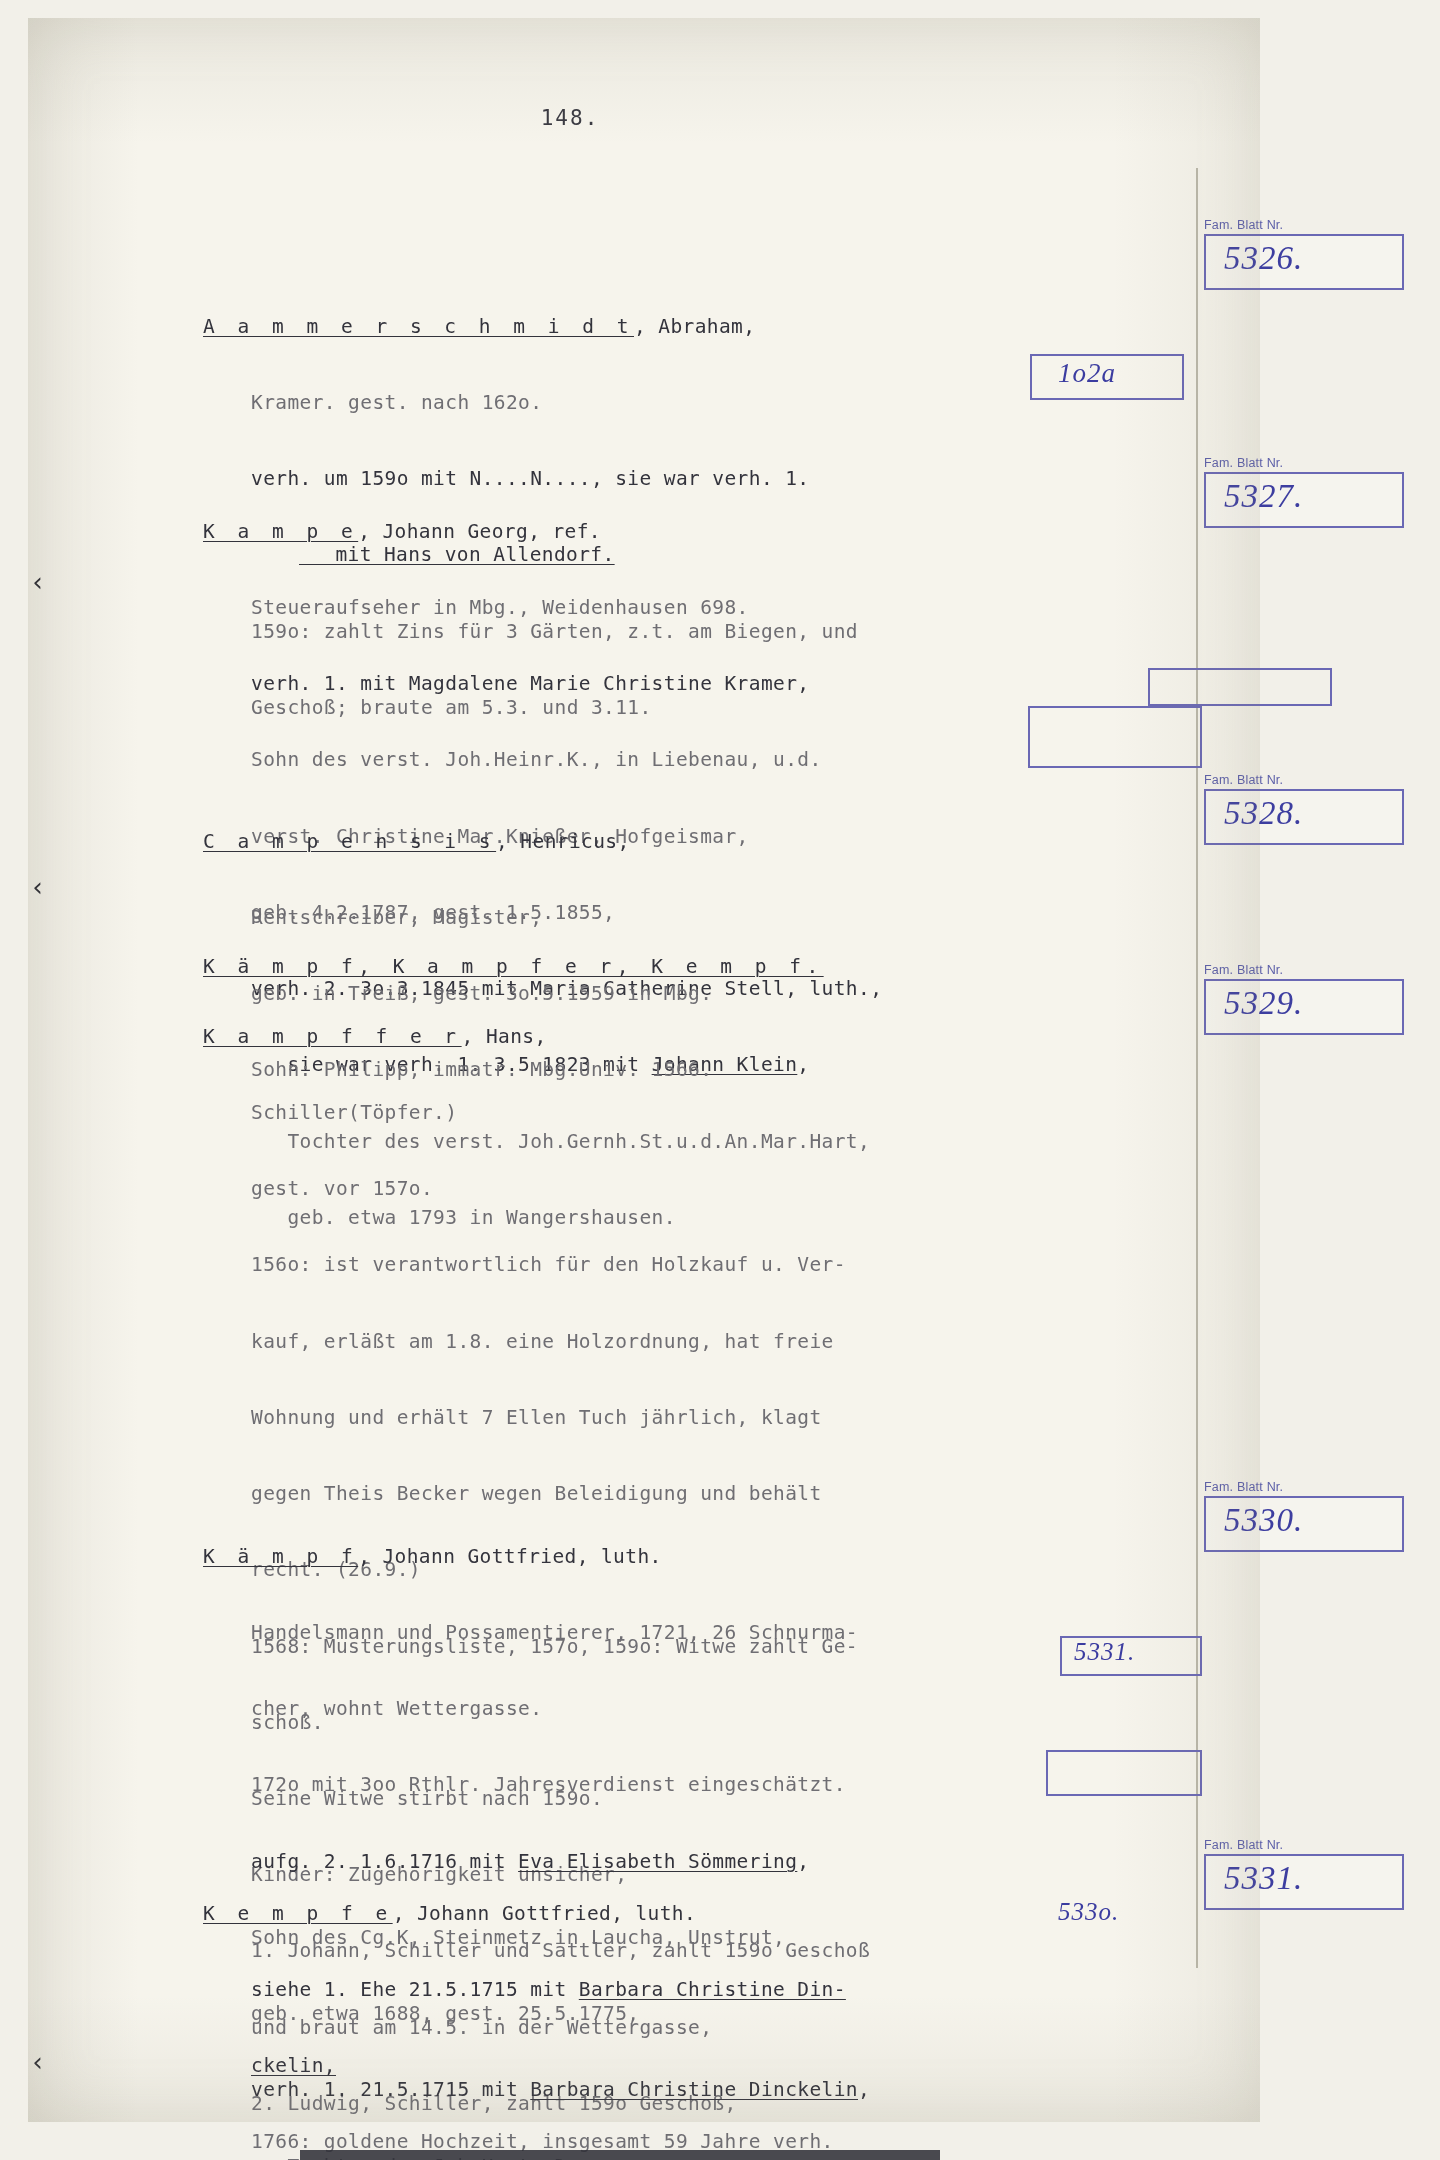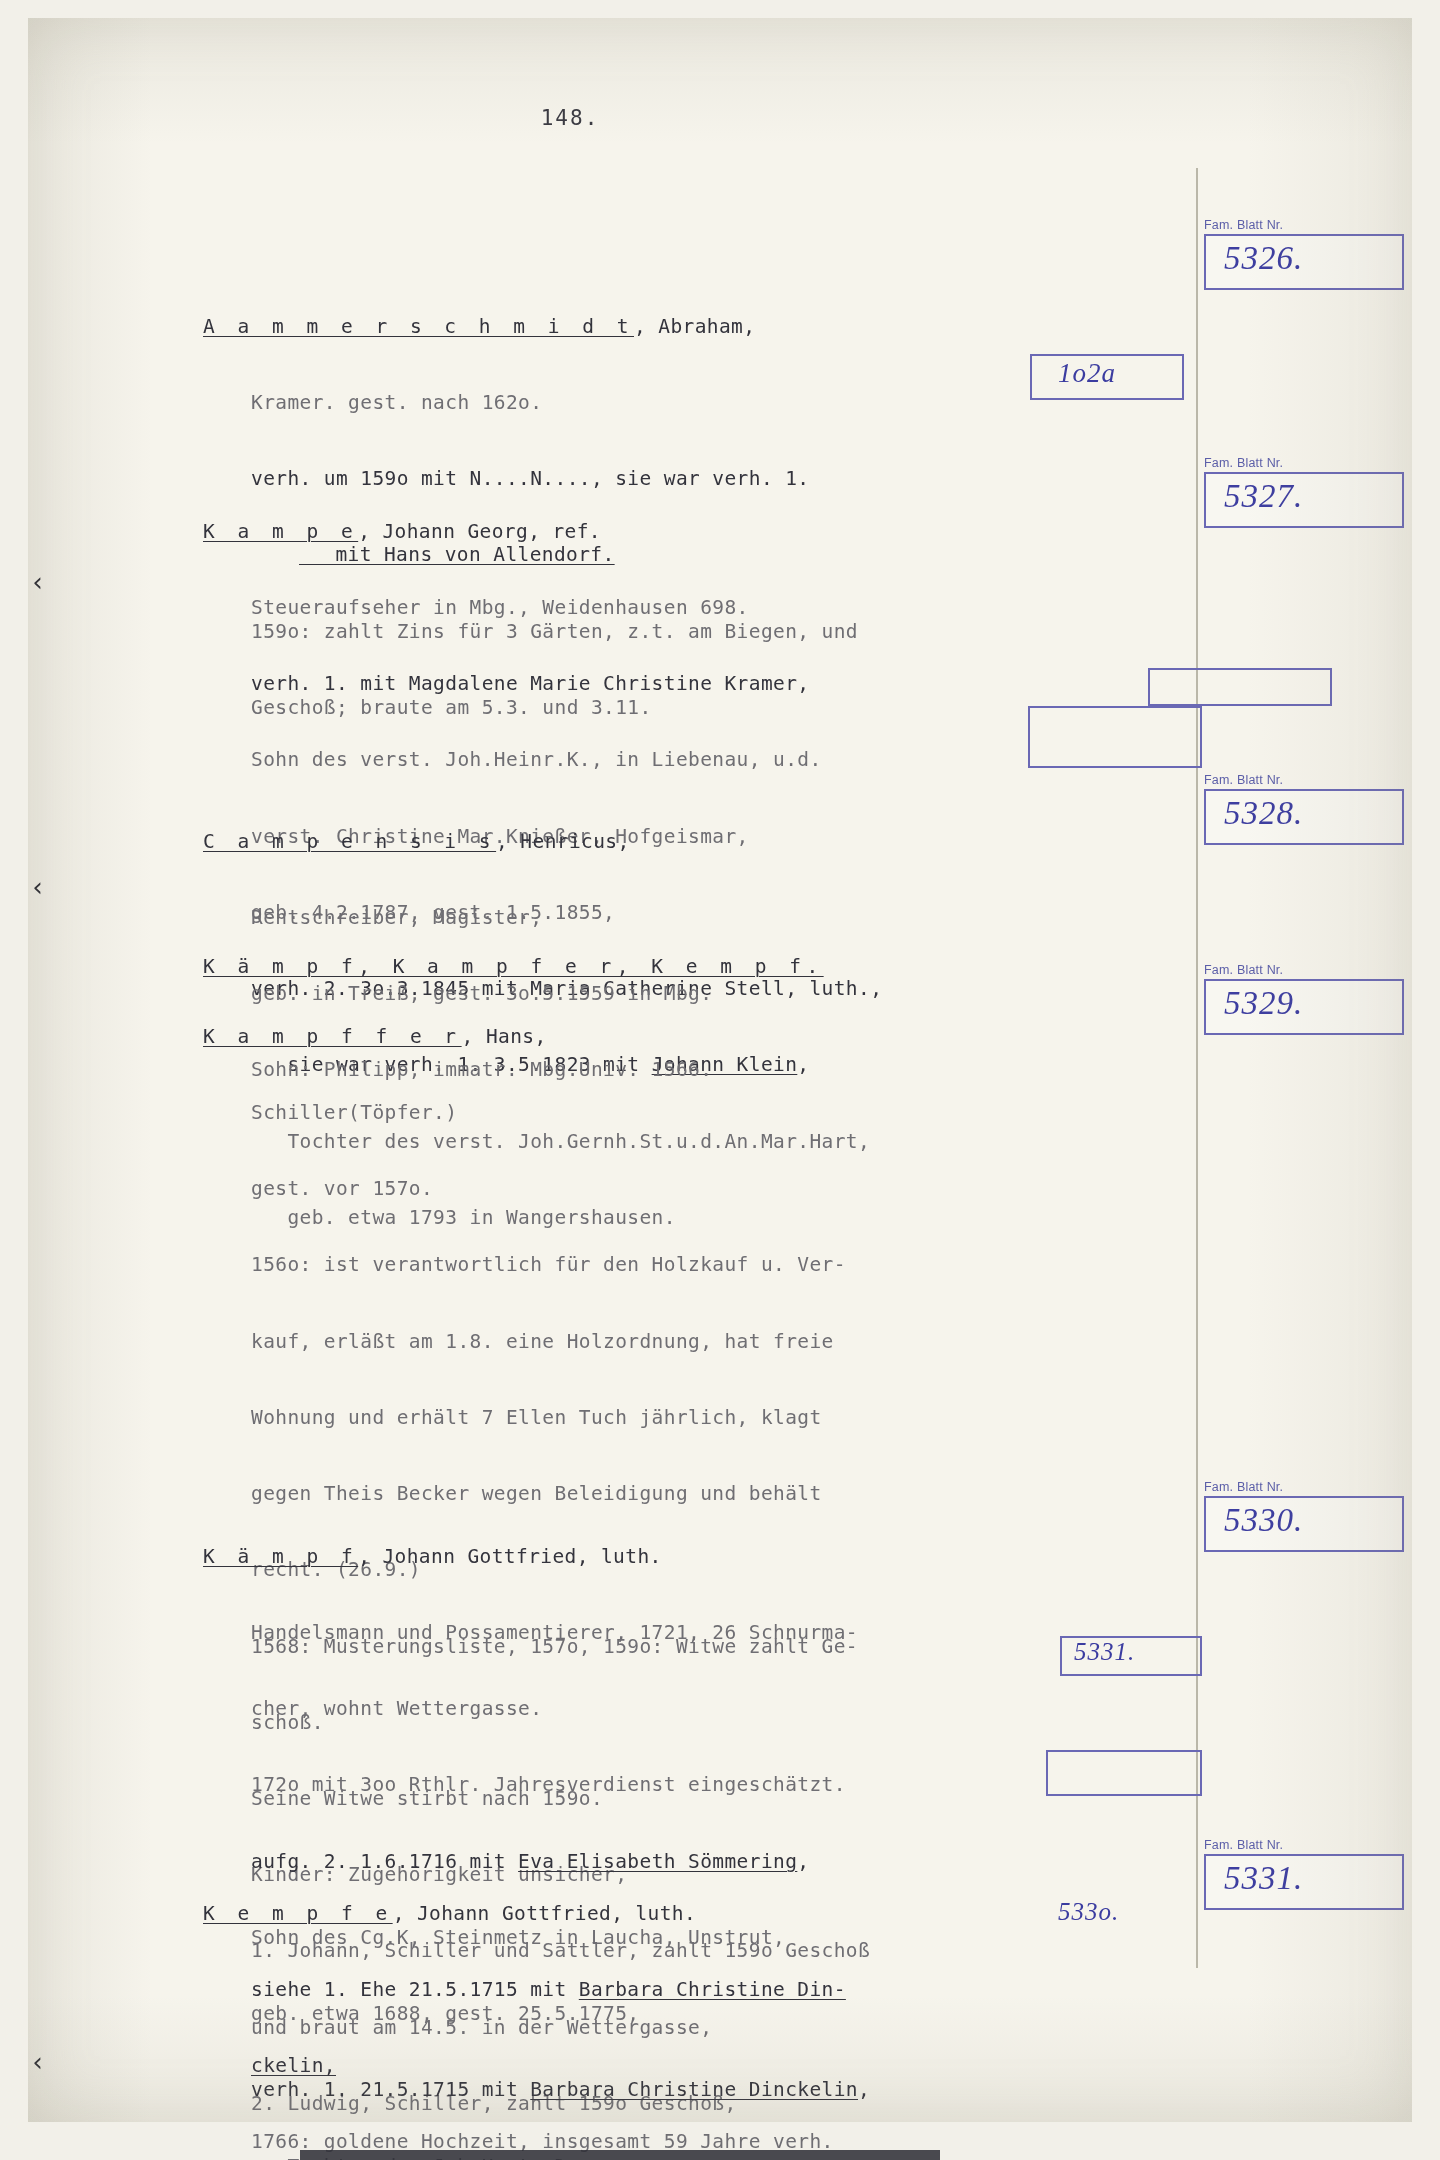--- a/index.html
+++ b/index.html
@@ -17,21 +17,21 @@
   
   #page {
     position: absolute;
     inset: 0;
     background: #f2f0e9;
   }
   #paper {
     position: absolute;
     left: 28px;
     top: 18px;
-    width: 1384px;
+    width: 1232px;
     height: 2104px;
     background: #f6f4ec;
     box-shadow: inset 0 0 60px rgba(180,175,155,0.25);
   }
   
   #paper::after {
     content: "";
     position: absolute;
     inset: 0;
     background:

